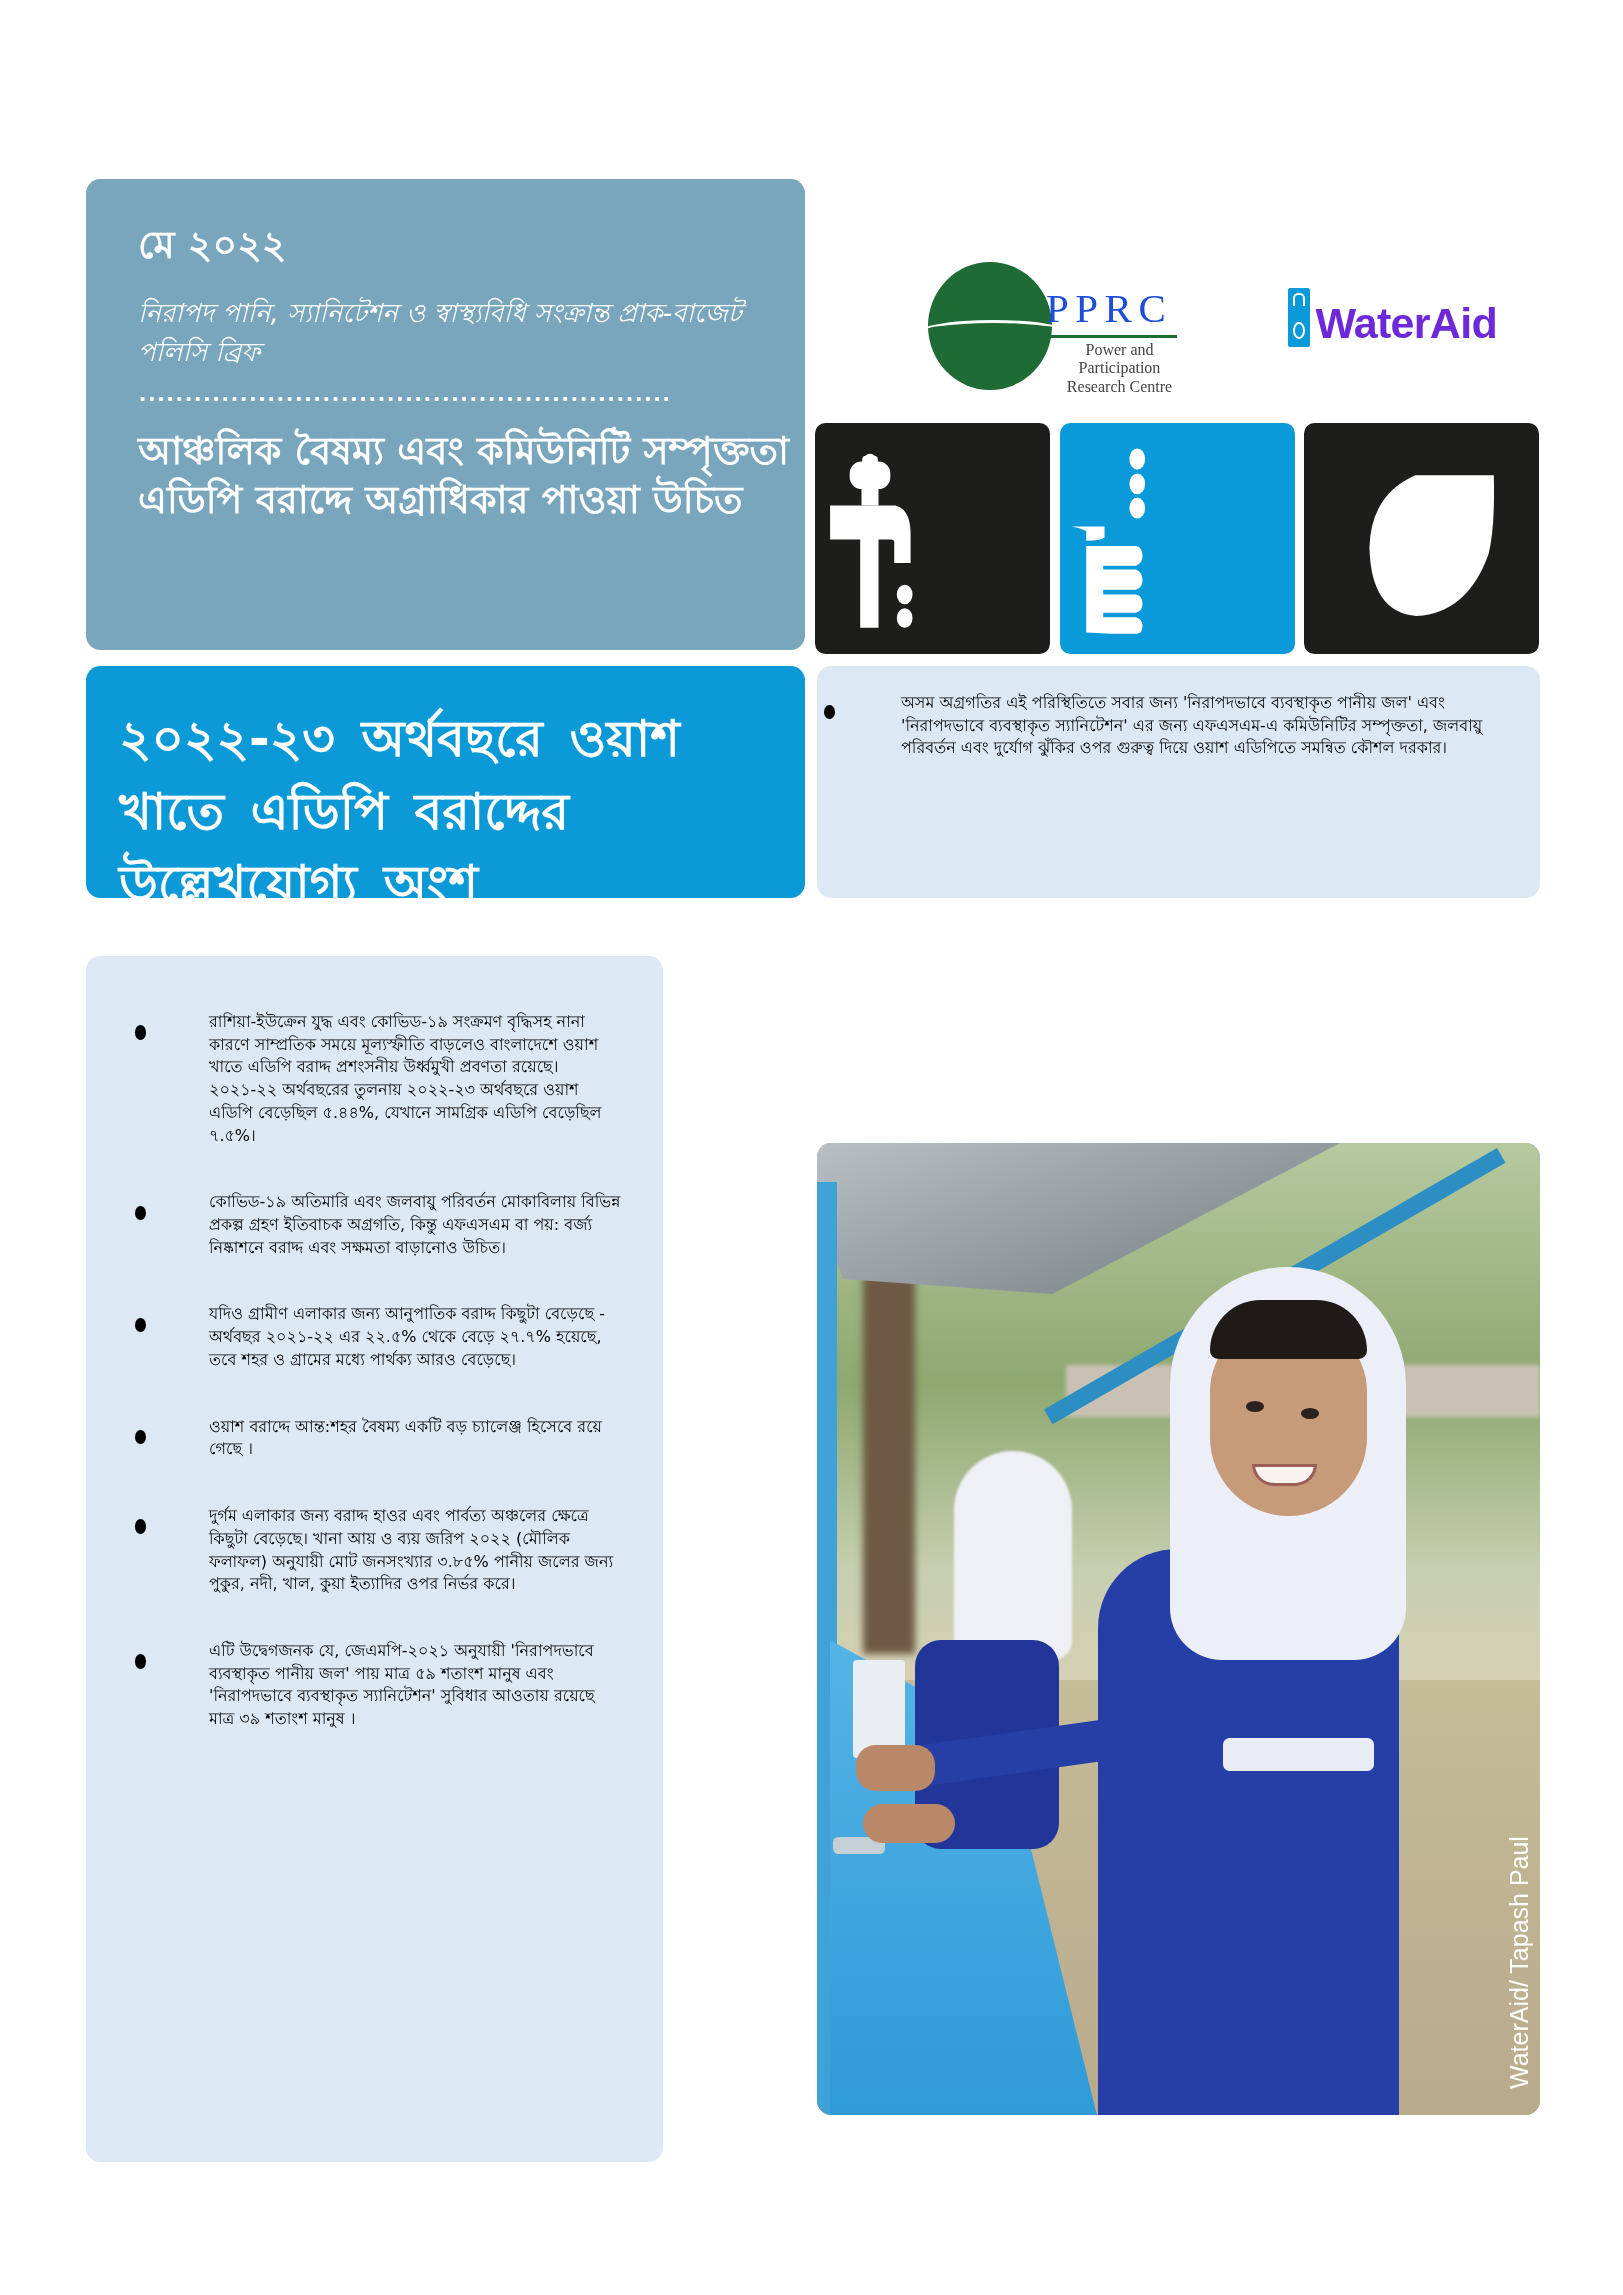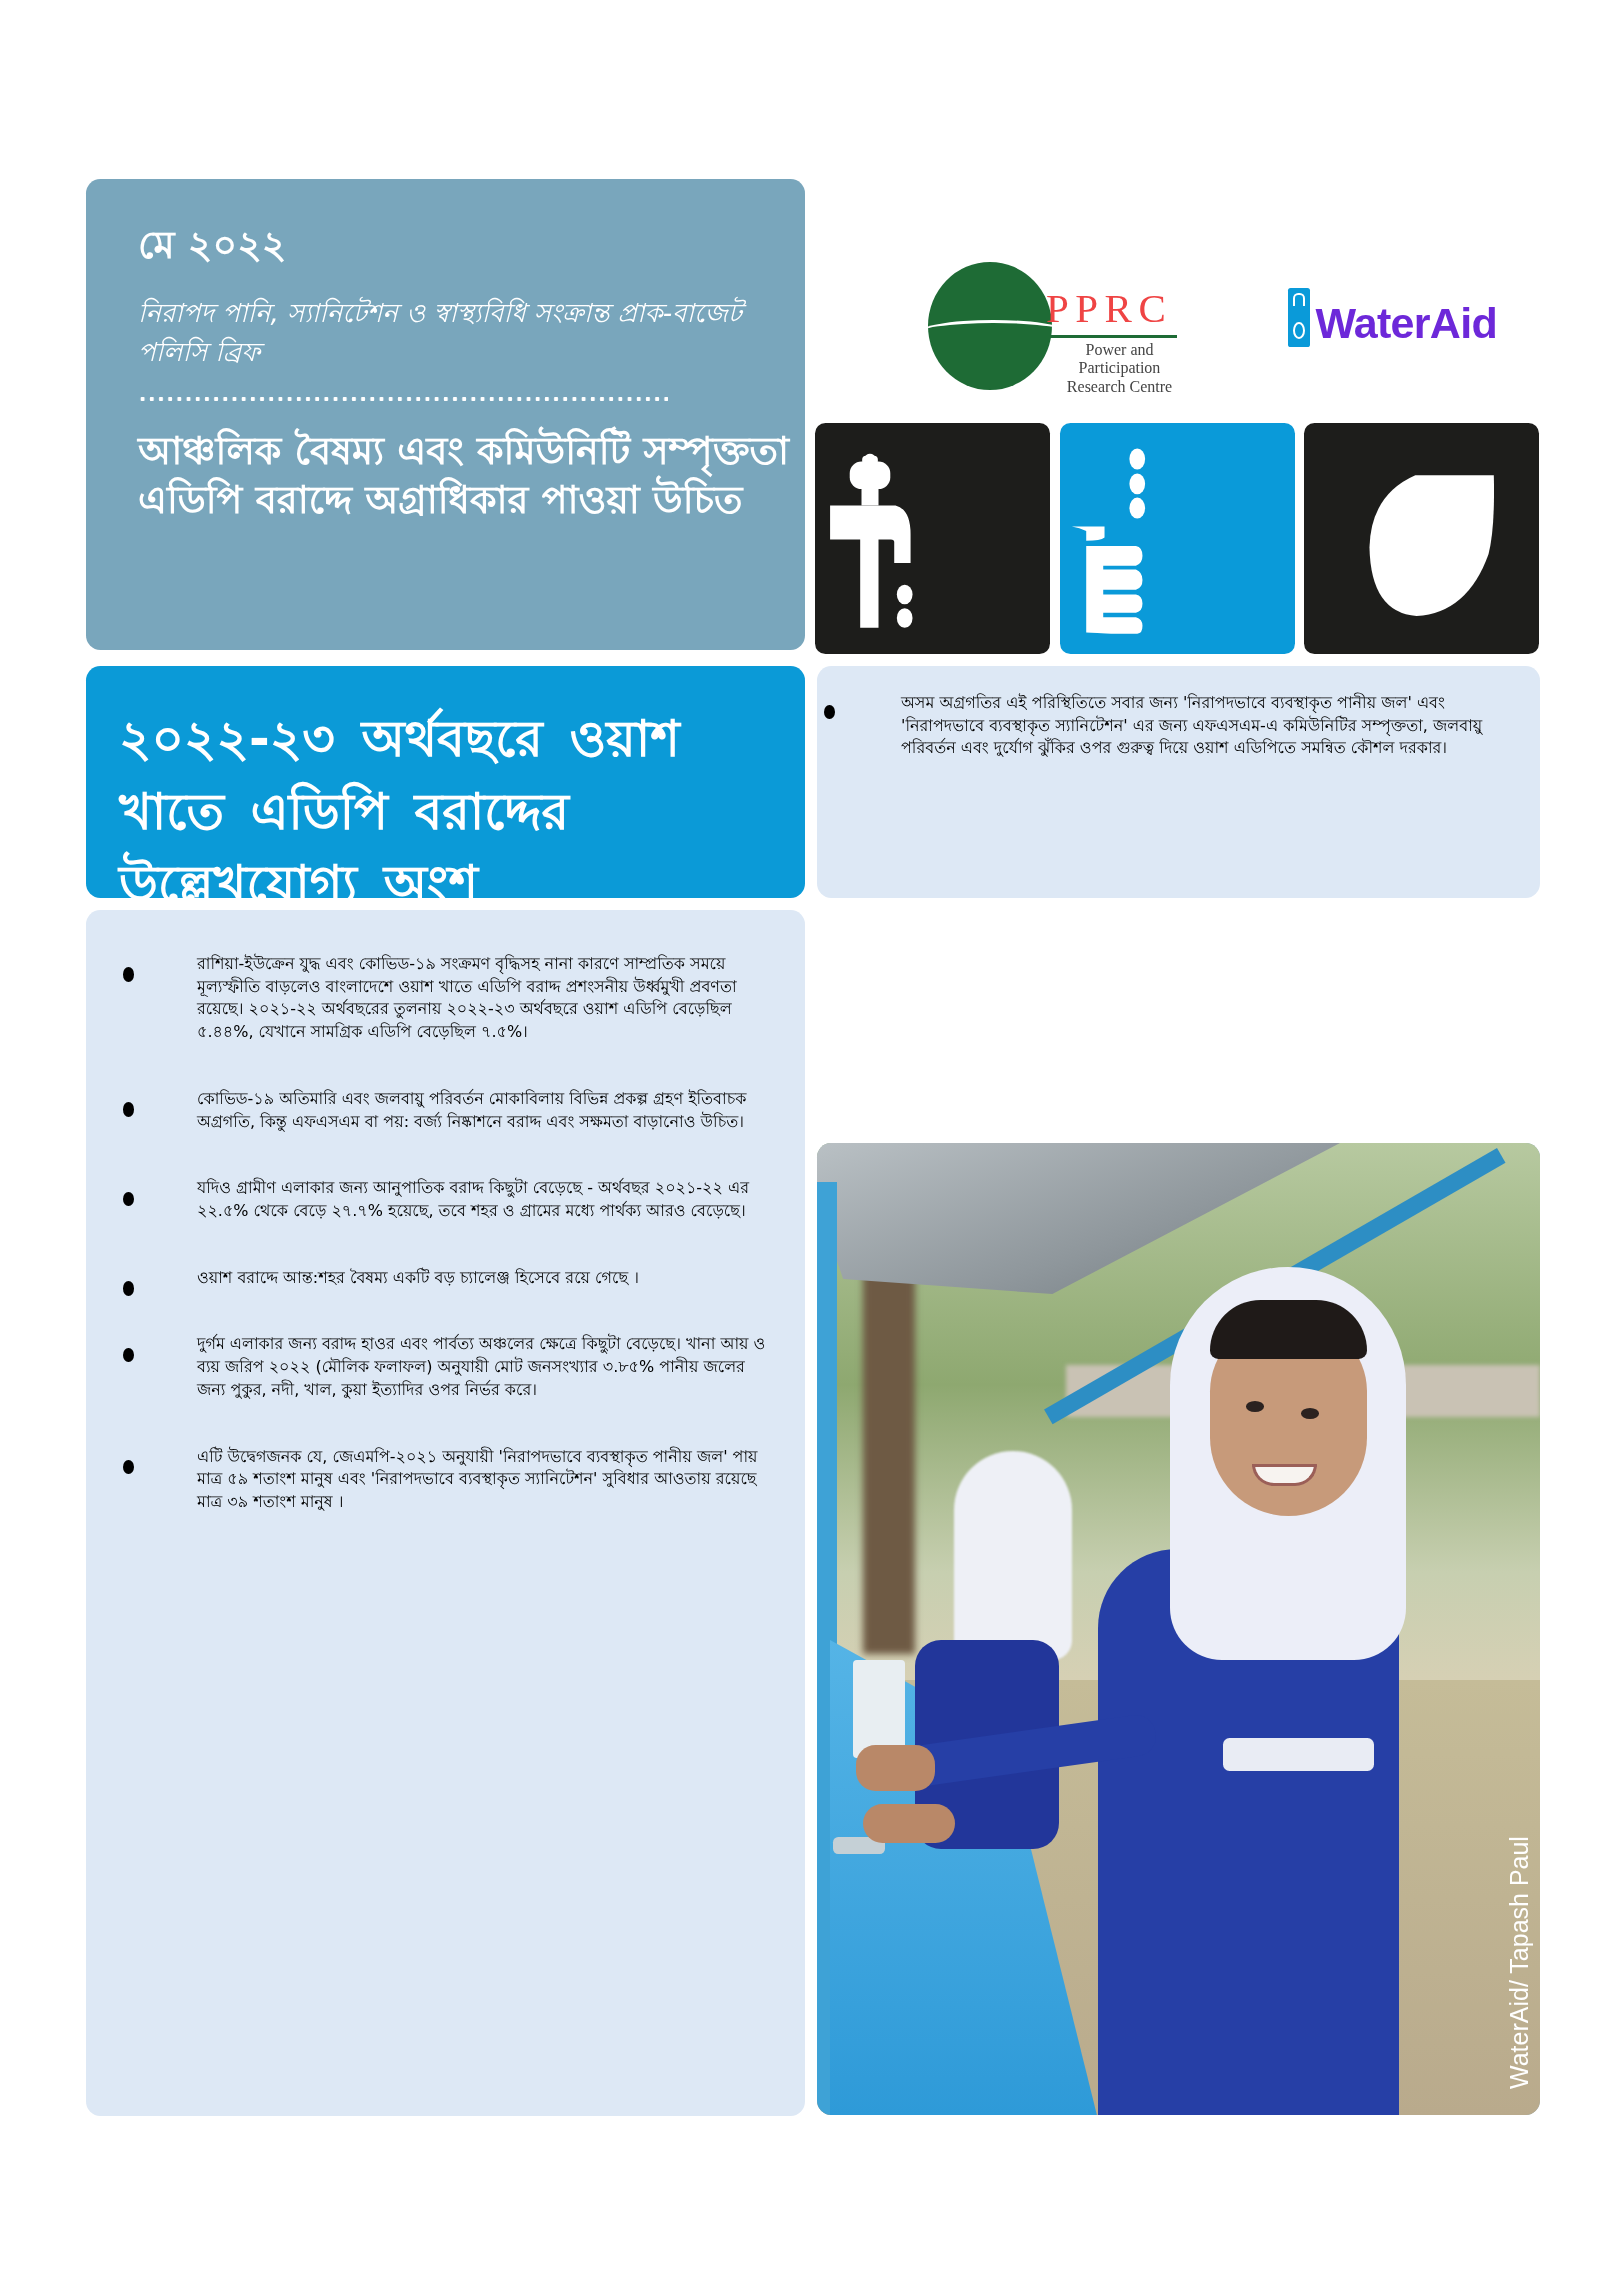--- a/index.html
+++ b/index.html
@@ -13,41 +13,41 @@
   #intro-subtitle { font-size:26px; font-style:italic; line-height:1.5; margin:0; width:628px; }
   #intro-dots { margin-top:23.6px; width:530px; height:6.5px;
     background-image:radial-gradient(circle, #ffffff 2.1px, transparent 2.4px);
     background-size:9.2px 6.5px; background-repeat:repeat-x; }
   #intro-title { font-size:38px; font-weight:bold; line-height:1.3; margin:25px 0 0 0; width:654px; }
 
   #logos { position:absolute; left:817px; top:249px; width:723px; height:151px; }
   #pprc-logo { position:absolute; left:111px; top:13px; width:275px; height:128px; }
   #pprc-circle { position:absolute; left:0; top:0; width:124px; height:128px; border-radius:50%; background:#1e6b35; overflow:hidden; }
   #pprc-wave { position:absolute; left:-13px; top:58px; width:157px; height:26px; border-top:3.9px solid #fff; border-radius:50%; }
-  #pprc-text { position:absolute; left:118px; top:26px; font-family:"Liberation Serif", serif; color:#ef4444; font-size:41px; letter-spacing:6.5px; line-height:1; }
+  #pprc-text { position:absolute; left:118px; top:26px; font-family:"Liberation Serif", serif; color:#1d4ed8; font-size:41px; letter-spacing:6.5px; line-height:1; }
   #pprc-rule { position:absolute; left:118px; top:73px; width:131px; height:2.6px; background:#1e6b35; }
   #pprc-sub { position:absolute; left:123px; top:79px; width:137px; font-family:"Liberation Serif", serif; color:#444; font-size:16px; line-height:1.15; text-align:center; }
   #wateraid-logo { position:absolute; left:471px; top:26px; height:72px; width:249px; }
   #wa-mark { position:absolute; left:0; top:13px; width:22px; height:59px; background:#0a9ad9; border-radius:2.6px; }
   #wa-mark::before { content:""; position:absolute; left:5.2px; top:5.2px; width:11.8px; height:13px; border:2.6px solid #fff; border-bottom:none; border-radius:5.2px 5.2px 0 0; box-sizing:border-box;}
   #wa-mark::after { content:""; position:absolute; left:5.2px; top:34px; width:11.8px; height:17px; border:2.6px solid #fff; border-radius:50%; box-sizing:border-box;}
   #wa-text { position:absolute; left:27.5px; top:27px; font-family:"Liberation Sans", sans-serif; font-weight:bold; font-size:43px; color:#6d28d9; letter-spacing:-0.7px; line-height:1; }
 
   .tile { position:absolute; top:423px; width:235px; height:231px; border-radius:10.5px; overflow:hidden; }
   #tile-tap { left:815px; background:#1d1d1b; }
   #tile-hand { left:1060px; background:#0a9ad9; }
   #tile-drop { left:1304px; background:#1d1d1b; }
   .tile svg { width:100%; height:100%; display:block; }
 
   #heading-panel { left:86px; top:666px; width:719px; height:232px; background:#0b9ad7; color:#fff; padding:37px 39px 0 33px; }
   #heading-text { font-size:50px; font-weight:bold; line-height:1.45; margin:0; word-spacing:9.2px; }
 
   .bullet-panel { background:#dde8f5; color:#000; }
   #right-panel { left:817px; top:666px; width:723px; height:232px; padding:26px 26px 0 0; }
-  #left-panel { left:86px; top:910px; width:719px; height:1206px; padding:4px; }
+  #left-panel { left:86px; top:956px; width:577px; height:1206px; padding:16px; }
   ul.bullets { list-style:none; margin:0; padding:0; }
   ul.bullets li { position:relative; font-size:16px; line-height:1.42; }
   ul.bullets li .dot { position:absolute; width:11px; height:14.4px; border-radius:50%; background:#000; }
   #right-panel li { padding-left:84px; }
   #right-panel li .dot { left:6.5px; top:13px; }
   #left-panel li { padding-left:107px; padding-right:26px; }
   #left-panel li .dot { left:33px; top:14.4px; }
   #left-panel ul { padding-top:39px; }
   #left-panel li + li { margin-top:44px; }
 

